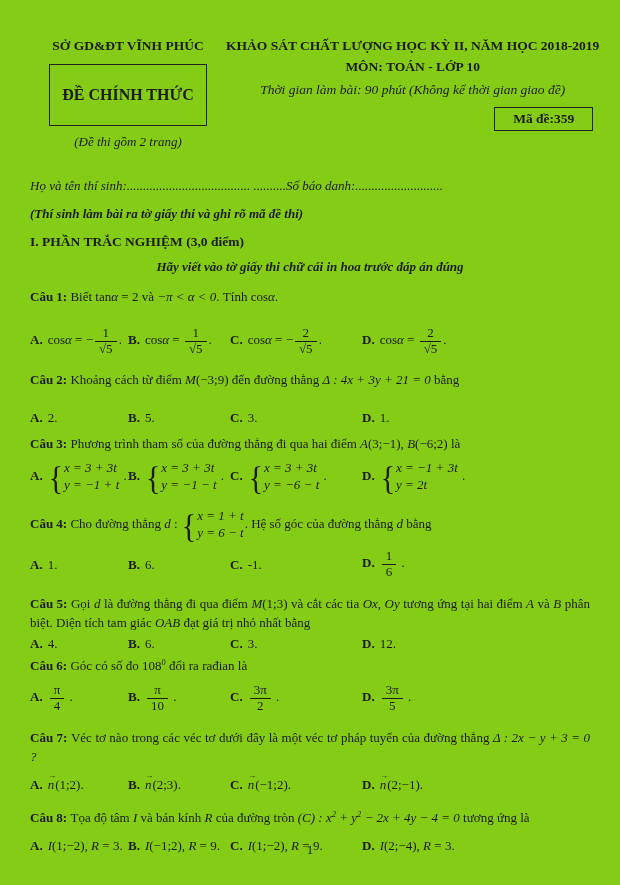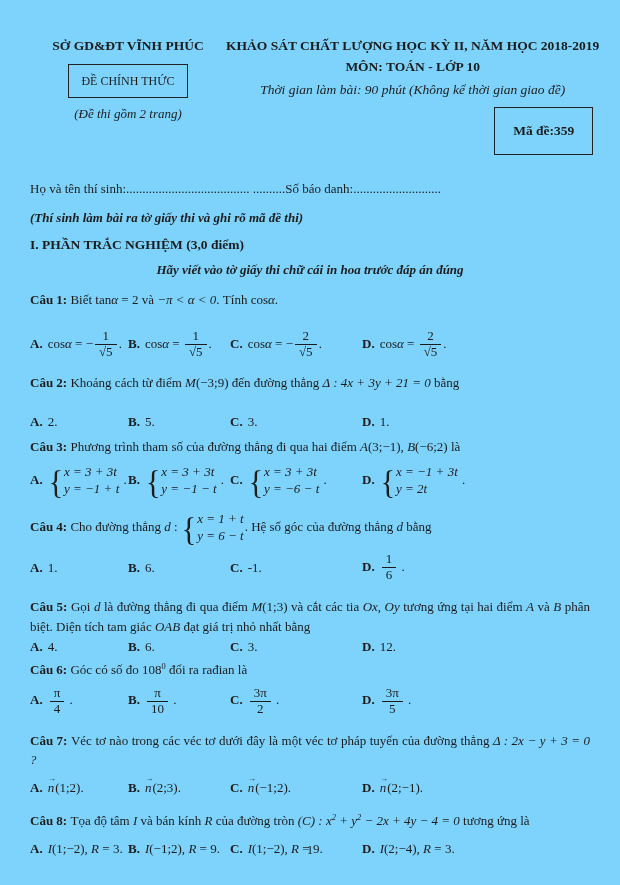--- a/index.html
+++ b/index.html
@@ -13,29 +13,29 @@
   }
   .bold { font-weight:bold; }
   .it { font-style:italic; }
   .sup { vertical-align:super; font-size:0.65em; line-height:0; }
   .just { text-align:justify; }
 
   
   .header { display:flex; align-items:flex-start; }
   .h-left { width:196px; text-align:center; flex-shrink:0; }
   .dept { font-weight:bold; font-size:13.5px; white-space:nowrap; }
-  .official-box { display:inline-block; border:1.5px solid #222; padding:7px 12px; font-weight:normal; font-size:12px; margin-top:8px; }
+  .official-box { display:inline-block; border:1.5px solid #222; padding:18px 12px; font-weight:bold; font-size:16px; margin-top:8px; }
   .pages-note { font-style:italic; margin-top:6px; font-size:13px; }
   .h-right { flex:1; display:flex; flex-direction:column; align-items:center; }
   .exam-title { font-weight:bold; font-size:13.5px; white-space:nowrap; }
   .subject { font-weight:bold; font-size:13.5px; margin-top:1px; }
   .time-note { font-style:italic; font-size:13.5px; margin-top:2px; white-space:nowrap; }
-  .code-box { align-self:flex-end; border:1.5px solid #222; padding:13px 18px; font-weight:bold; font-size:13.5px; margin:7px 6px 0 0; }
-
-  .stuline { margin-top:24px; white-space:nowrap; overflow:hidden; }
+  .code-box { align-self:flex-end; border:1.5px solid #222; padding:1px 18px; font-weight:bold; font-size:13.5px; margin:7px 6px 0 0; }
+
+  .stuline { margin-top:24px; font-style:italic; white-space:nowrap; overflow:hidden; }
   .note-line { margin-top:9px; text-align:left; font-weight:bold; font-style:italic; }
   .section-heading { margin-top:8px; font-weight:bold; font-size:13.5px; }
   .instruction { margin-top:5px; text-align:center; font-weight:bold; font-style:italic; }
 
   
   .q { margin-top:10px; }
   .stem { }
   .opts { display:grid; grid-template-columns:98px 102px 132px auto; margin-top:19px; align-items:center; }
   .opt { white-space:nowrap; }
   .ol { font-weight:bold; margin-right:5px; }
@@ -52,21 +52,21 @@
 
   
   .vec { position:relative; font-style:italic; display:inline-block; margin-right:1px; }
   .vec::before { content:"\2192"; position:absolute; top:-0.62em; left:0.05em; font-size:0.62em; font-style:normal; }
 
   .page-number { position:absolute; bottom:26px; left:0; width:100%; text-align:center; font-size:13px; }
 </style>
 </head>
 <body>
 
-<div class="page" style="background: #7dd3fc; color: rgb(28, 28, 28);">
+<div class="page" style="background: #84cc16; color: rgb(28, 28, 28);">
 
   <div class="header">
     <div class="h-left">
       <div class="dept">SỞ GD&amp;ĐT VĨNH PHÚC</div>
       <div class="official-box">ĐỀ CHÍNH THỨC</div>
       <div class="pages-note">(Đề thi gồm 2 trang)</div>
     </div>
     <div class="h-right">
       <div class="exam-title">KHẢO SÁT CHẤT LƯỢNG HỌC KỲ II, NĂM HỌC 2018-2019</div>
       <div class="subject">MÔN: TOÁN - LỚP 10</div>

